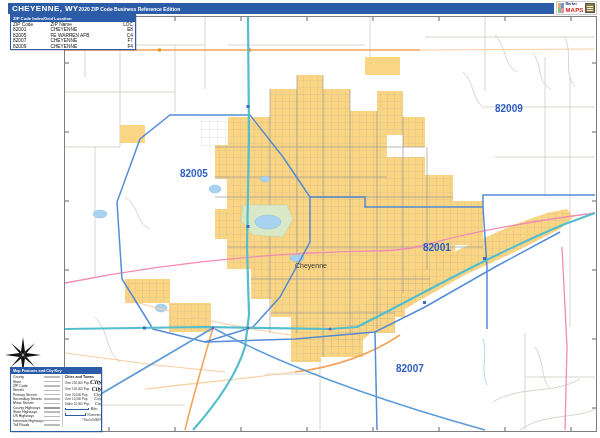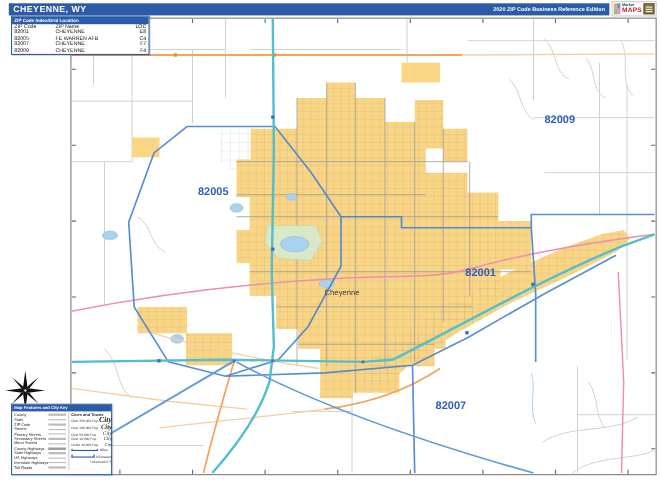--- a/index.html
+++ b/index.html
@@ -1,20 +1,20 @@
 <!DOCTYPE html>
 <html><head>
 <meta charset="utf-8">
 <style>
   html,body{margin:0;padding:0;background:#fff;}
   #shot{position:relative;width:600px;height:438px;background:#fff;outline:1px solid #e2e2e2;
         font-family:"Liberation Sans",sans-serif;overflow:hidden;}
   
   .titlebar{position:absolute;left:8px;top:3px;width:546px;height:11px;background:#2c5ba7;
-            display:flex;align-items:center;justify-content:space-between;padding:0 4px;box-sizing:border-box;}
+            display:flex;align-items:center;justify-content:flex-start;padding:0 4px;box-sizing:border-box;}
   .titlebar .t-main{color:#fff;font-size:8px;font-weight:bold;letter-spacing:.4px;white-space:nowrap;}
   .titlebar .t-ed{color:#fff;font-size:5px;font-weight:bold;white-space:nowrap;}
   
   .logo{position:absolute;left:556px;top:1px;width:41px;height:14px;background:#fff;border:1px solid #ccc;
         display:flex;align-items:center;gap:1px;padding:0 1px;box-sizing:border-box;}
   .logo .thumb{width:7px;height:10px;display:grid;grid-template-columns:1fr 1fr;grid-template-rows:1fr 1fr;}
   .logo .thumb i{display:block;}
   .logo .brandcol{display:flex;flex-direction:column;line-height:1;}
   .logo .b1{font-size:3.5px;color:#223a66;font-weight:bold;}
   .logo .b2{font-size:6px;color:#cc1f1f;font-weight:bold;letter-spacing:.2px;}

